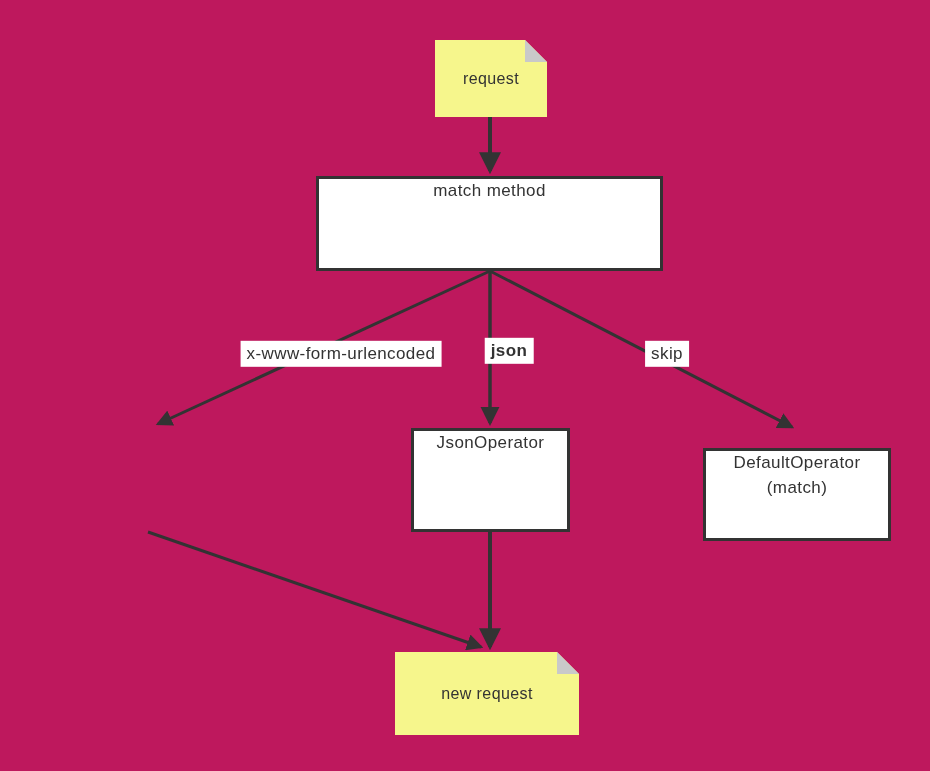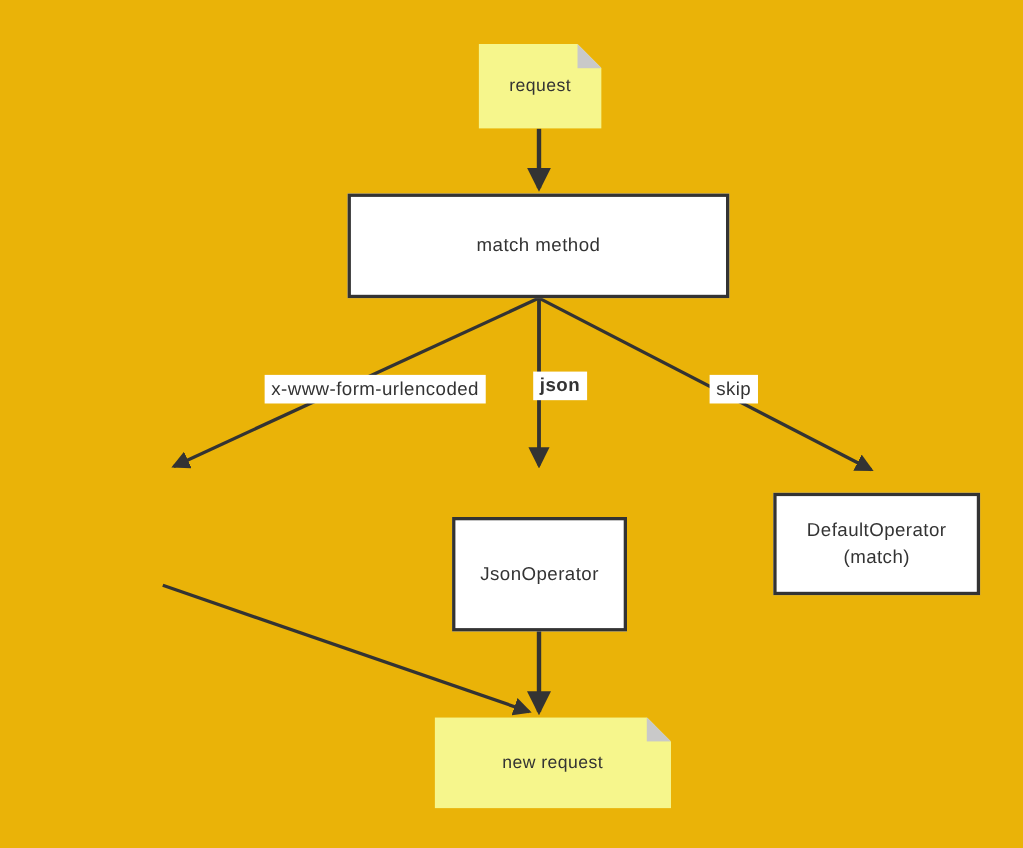--- a/index.html
+++ b/index.html
@@ -4,39 +4,39 @@
 <style>
   html, body { margin: 0; padding: 0; }
   body {
     font-family: "Liberation Sans", "DejaVu Sans", sans-serif;
     background: #f7f7f7;
   }
   .canvas {
     position: relative;
     width: 930px;
     height: 771px;
-    background: #eab308;
+    background: #be185d;
     color: #333333;
     overflow: hidden;
   }
   svg.edges {
     position: absolute;
     left: 0; top: 0;
     width: 930px; height: 771px;
     display: block;
   }
   .node-box {
     position: absolute;
     box-sizing: border-box;
     background: #ffffff;
     border: 3px solid #333333;
     display: flex;
     flex-direction: column;
     align-items: center;
-    justify-content: center;
+    justify-content: flex-start;
     font-size: 17px;
     letter-spacing: 0.4px;
     text-align: center;
     line-height: 1.45;
   }
   .note {
     position: absolute;
     box-sizing: border-box;
     background: #f6f68c;
     clip-path: polygon(0 0, calc(100% - 22px) 0, 100% 22px, 100% 100%, 0 100%);
@@ -60,23 +60,23 @@
     font-size: 17px;
     letter-spacing: 0.4px;
     white-space: nowrap;
     line-height: 1.2;
     margin-left: 24px;
   }
   
   #note-request   { left: 435px; top: 40px;  width: 112px; height: 77px; }
   #box-match      { left: 316px; top: 176px; width: 347px; height: 95px; }
   #box-form       { left: 37px;  top: 428px; width: 214px; height: 104px; }
-  #box-json       { left: 411px; top: 428px; width: 159px; height: 104px; margin-top: 42px; }
+  #box-json       { left: 411px; top: 428px; width: 159px; height: 104px; }
   #box-default    { left: 703px; top: 448px; width: 188px; height: 93px; }
-  #note-new       { left: 395px; top: 652px; width: 215px; height: 83px; }
+  #note-new       { left: 395px; top: 652px; width: 184px; height: 83px; }
   #label-form     { left: 317px; top: 354px; }
   #label-json     { left: 485px; top: 351px; font-weight: bold; }
   #label-other    { left: 643px; top: 354px; }
 </style>
 </head>
 <body>
 
 <div class="canvas">
 
   <svg class="edges" viewBox="0 0 930 771" xmlns="http://www.w3.org/2000/svg">

